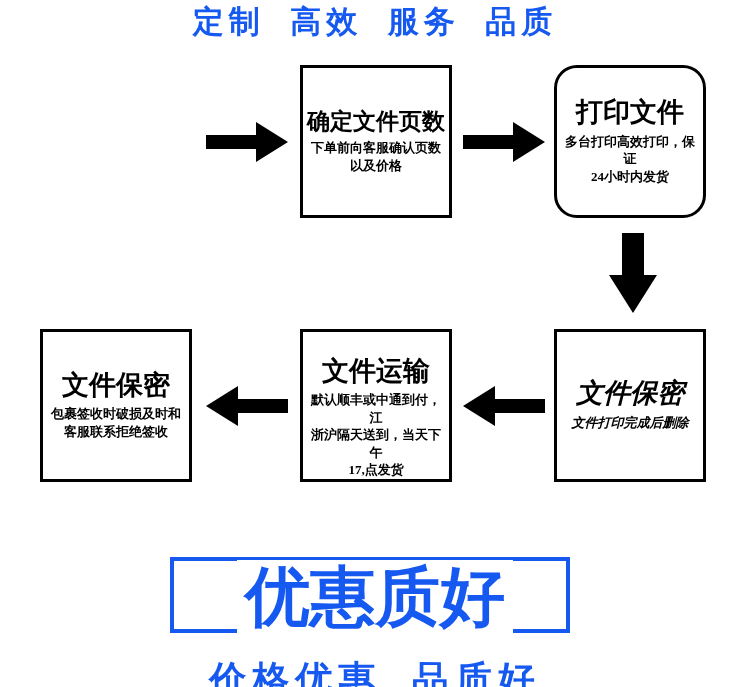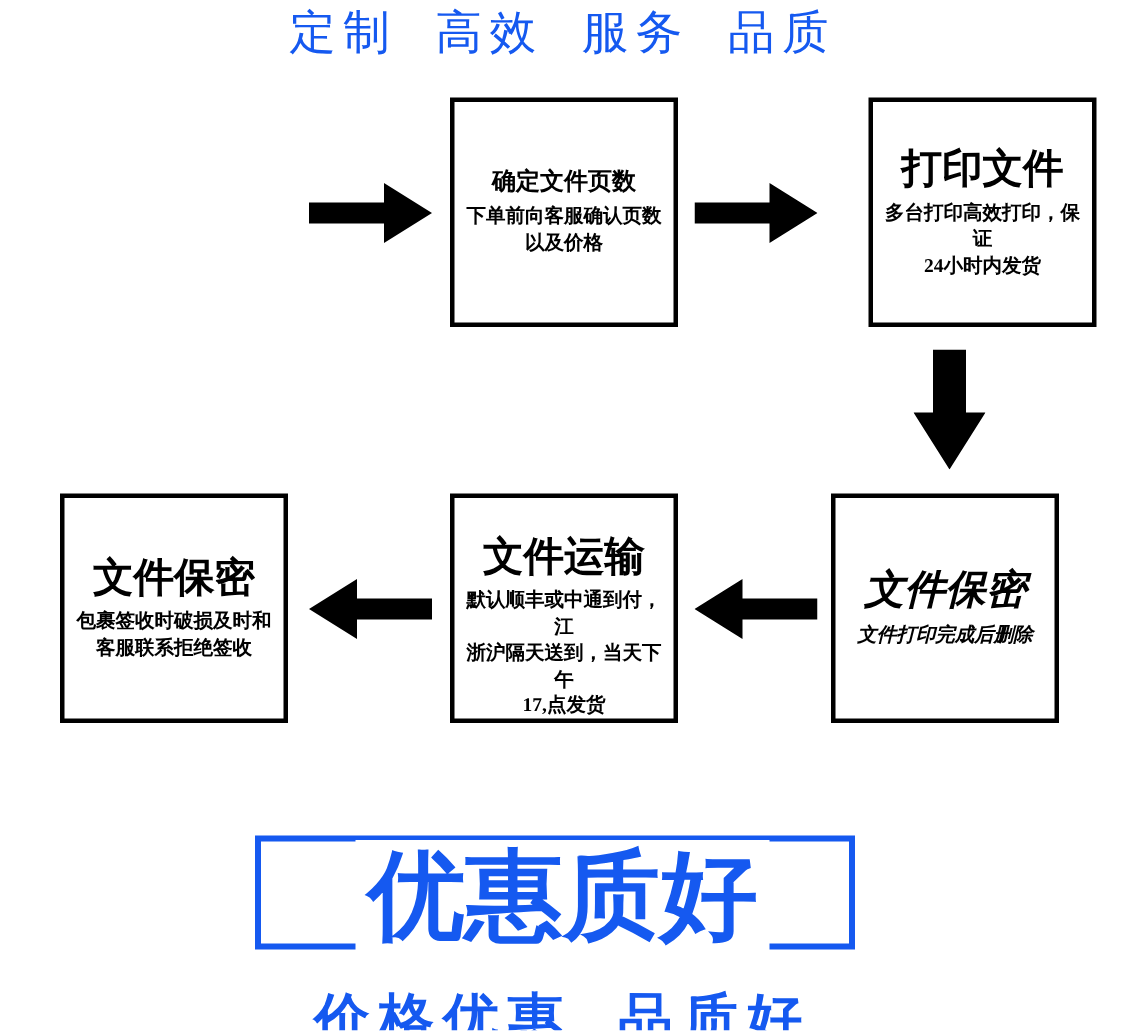--- a/index.html
+++ b/index.html
@@ -5,43 +5,43 @@
   html,body { margin:0; padding:0; background:#ffffff; }
   .canvas {
     position:relative; width:750px; height:687px; overflow:hidden;
     background:#ffffff; font-family:"Liberation Sans", sans-serif;
   }
 
   
   .header-title {
     position:absolute; top:1px; left:0; width:100%;
     text-align:center; font-family:"Liberation Serif", serif;
-    font-weight:normal; font-size:31px; letter-spacing:5px;
+    font-weight:bold; font-size:31px; letter-spacing:5px;
     color:var(--accent); white-space:pre;
   }
 
   
   .flow-box {
     position:absolute; width:152px; height:153px;
     border:3px solid #000; box-sizing:border-box; background:#fff;
     display:flex; flex-direction:column; align-items:center; justify-content:center;
     text-align:center; padding:0 2px;
   }
   .pos-r1c1 { left:40px;  top:65px; }
   .pos-r1c2 { left:300px; top:65px; }
-  .pos-r1c3 { left:579px; top:65px; }
+  .pos-r1c3 { left:554px; top:65px;border-radius:23px; }
   .pos-r2c1 { left:40px;  top:329px; }
   .pos-r2c2 { left:300px; top:329px;justify-content:flex-end; }
   .pos-r2c3 { left:554px; top:329px;font-style:italic; }
 
   .box-title {
     font-weight:bold; font-size:27px; color:#000;
     white-space:nowrap; line-height:1.1;
   }
-  .box-title.small { font-size:16px; }
+  .box-title.small { font-size:23px; }
   .box-desc {
     font-family:"Liberation Serif", serif; font-weight:600;
     font-size:13px; line-height:1.35; color:#000;
     white-space:pre-line; margin-top:5px;
   }
 
   
   .arrow { position:absolute; }
   .arrow svg { display:block; }
   .arr-r1a { left:206px; top:122px; }

